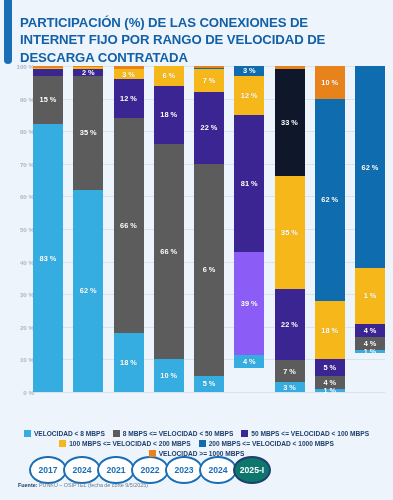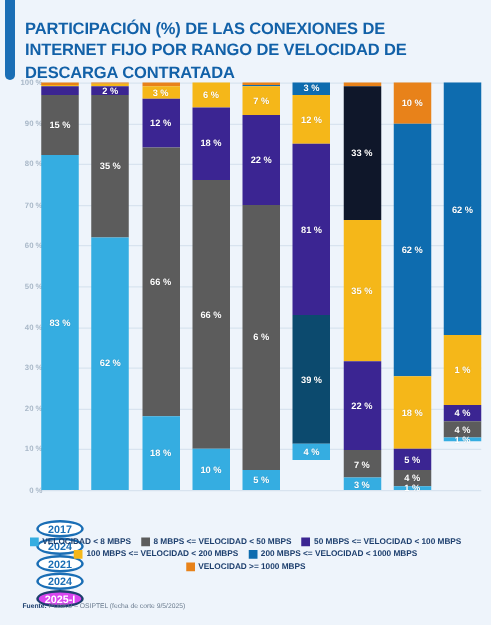--- a/index.html
+++ b/index.html
@@ -69,38 +69,37 @@
     font-size: 7.4px;
     font-weight: bold;
     color: #ffffff;
     white-space: nowrap;
     text-shadow: 0 0 1px rgba(0,0,0,0.18);
   }
   #xaxis {
     position: absolute;
     left: 33px; top: 390px; width: 352px; height: 30px;
     display: flex;
-    justify-content: flex-end;
-    flex-direction: column;
+    justify-content: flex-start;
   }
   .year-pill {
     width: 38px; height: 28px;
     margin-left: -4px;
     border-radius: 50%;
     background: #ffffff;
     border: 2px solid #1a6eb5;
     color: #1a6eb5;
     font-size: 8.6px;
     font-weight: bold;
     display: flex;
     align-items: center;
     justify-content: center;
   }
   .year-pill.highlight {
-    background: #d946ef;
+    background: #0f766e;
     border-color: #1d3f6e;
     color: #ffffff;
   }
   #legend {
     position: absolute;
     left: 8px; top: 430px; width: 377px;
     display: flex;
     flex-wrap: wrap;
     justify-content: center;
     gap: 3px 8px;
@@ -234,21 +233,21 @@
       <div class="bar-col">
         <div class="seg" style="height: 9.78px; background: rgb(14, 108, 175);">
           <span>3 %</span>
         </div>
         <div class="seg" style="height: 39.12px; background: rgb(245, 183, 25);">
           <span>12 %</span>
         </div>
         <div class="seg" style="height: 136.92px; background: rgb(59, 37, 146);">
           <span>81 %</span>
         </div>
-        <div class="seg" style="height: 103px; background: #0c4a6e;">
+        <div class="seg" style="height: 103px; background: #8b5cf6;">
           <span>39 %</span>
         </div>
         <div class="seg" style="height: 13.04px; background: rgb(53, 173, 225);">
           <span>4 %</span>
         </div>
       </div>
       <div class="bar-col">
         <div class="seg" style="height: 3.26px; background: rgb(232, 130, 26);"></div>
         <div class="seg" style="height: 107.58px; background: #0f172a;">
           <span>33 %</span>
@@ -301,20 +300,22 @@
         </div>
         <div class="seg" style="height: 3.26px; background: rgb(53, 173, 225);">
           <span>1 %</span>
         </div>
       </div>
     </div>
   <div id="xaxis">
       <div class="year-pill">2017</div>
       <div class="year-pill">2024</div>
       <div class="year-pill">2021</div>
+      <div class="year-pill">2022</div>
+      <div class="year-pill">2023</div>
       <div class="year-pill">2024</div>
       <div class="year-pill highlight">2025-I</div>
     </div>
 </div>
 
 <div id="legend">
     <div class="legend-item">
       <div class="legend-swatch" style="background: rgb(53, 173, 225);"></div>
       <div class="legend-label">VELOCIDAD &lt; 8 MBPS</div>
     </div>

